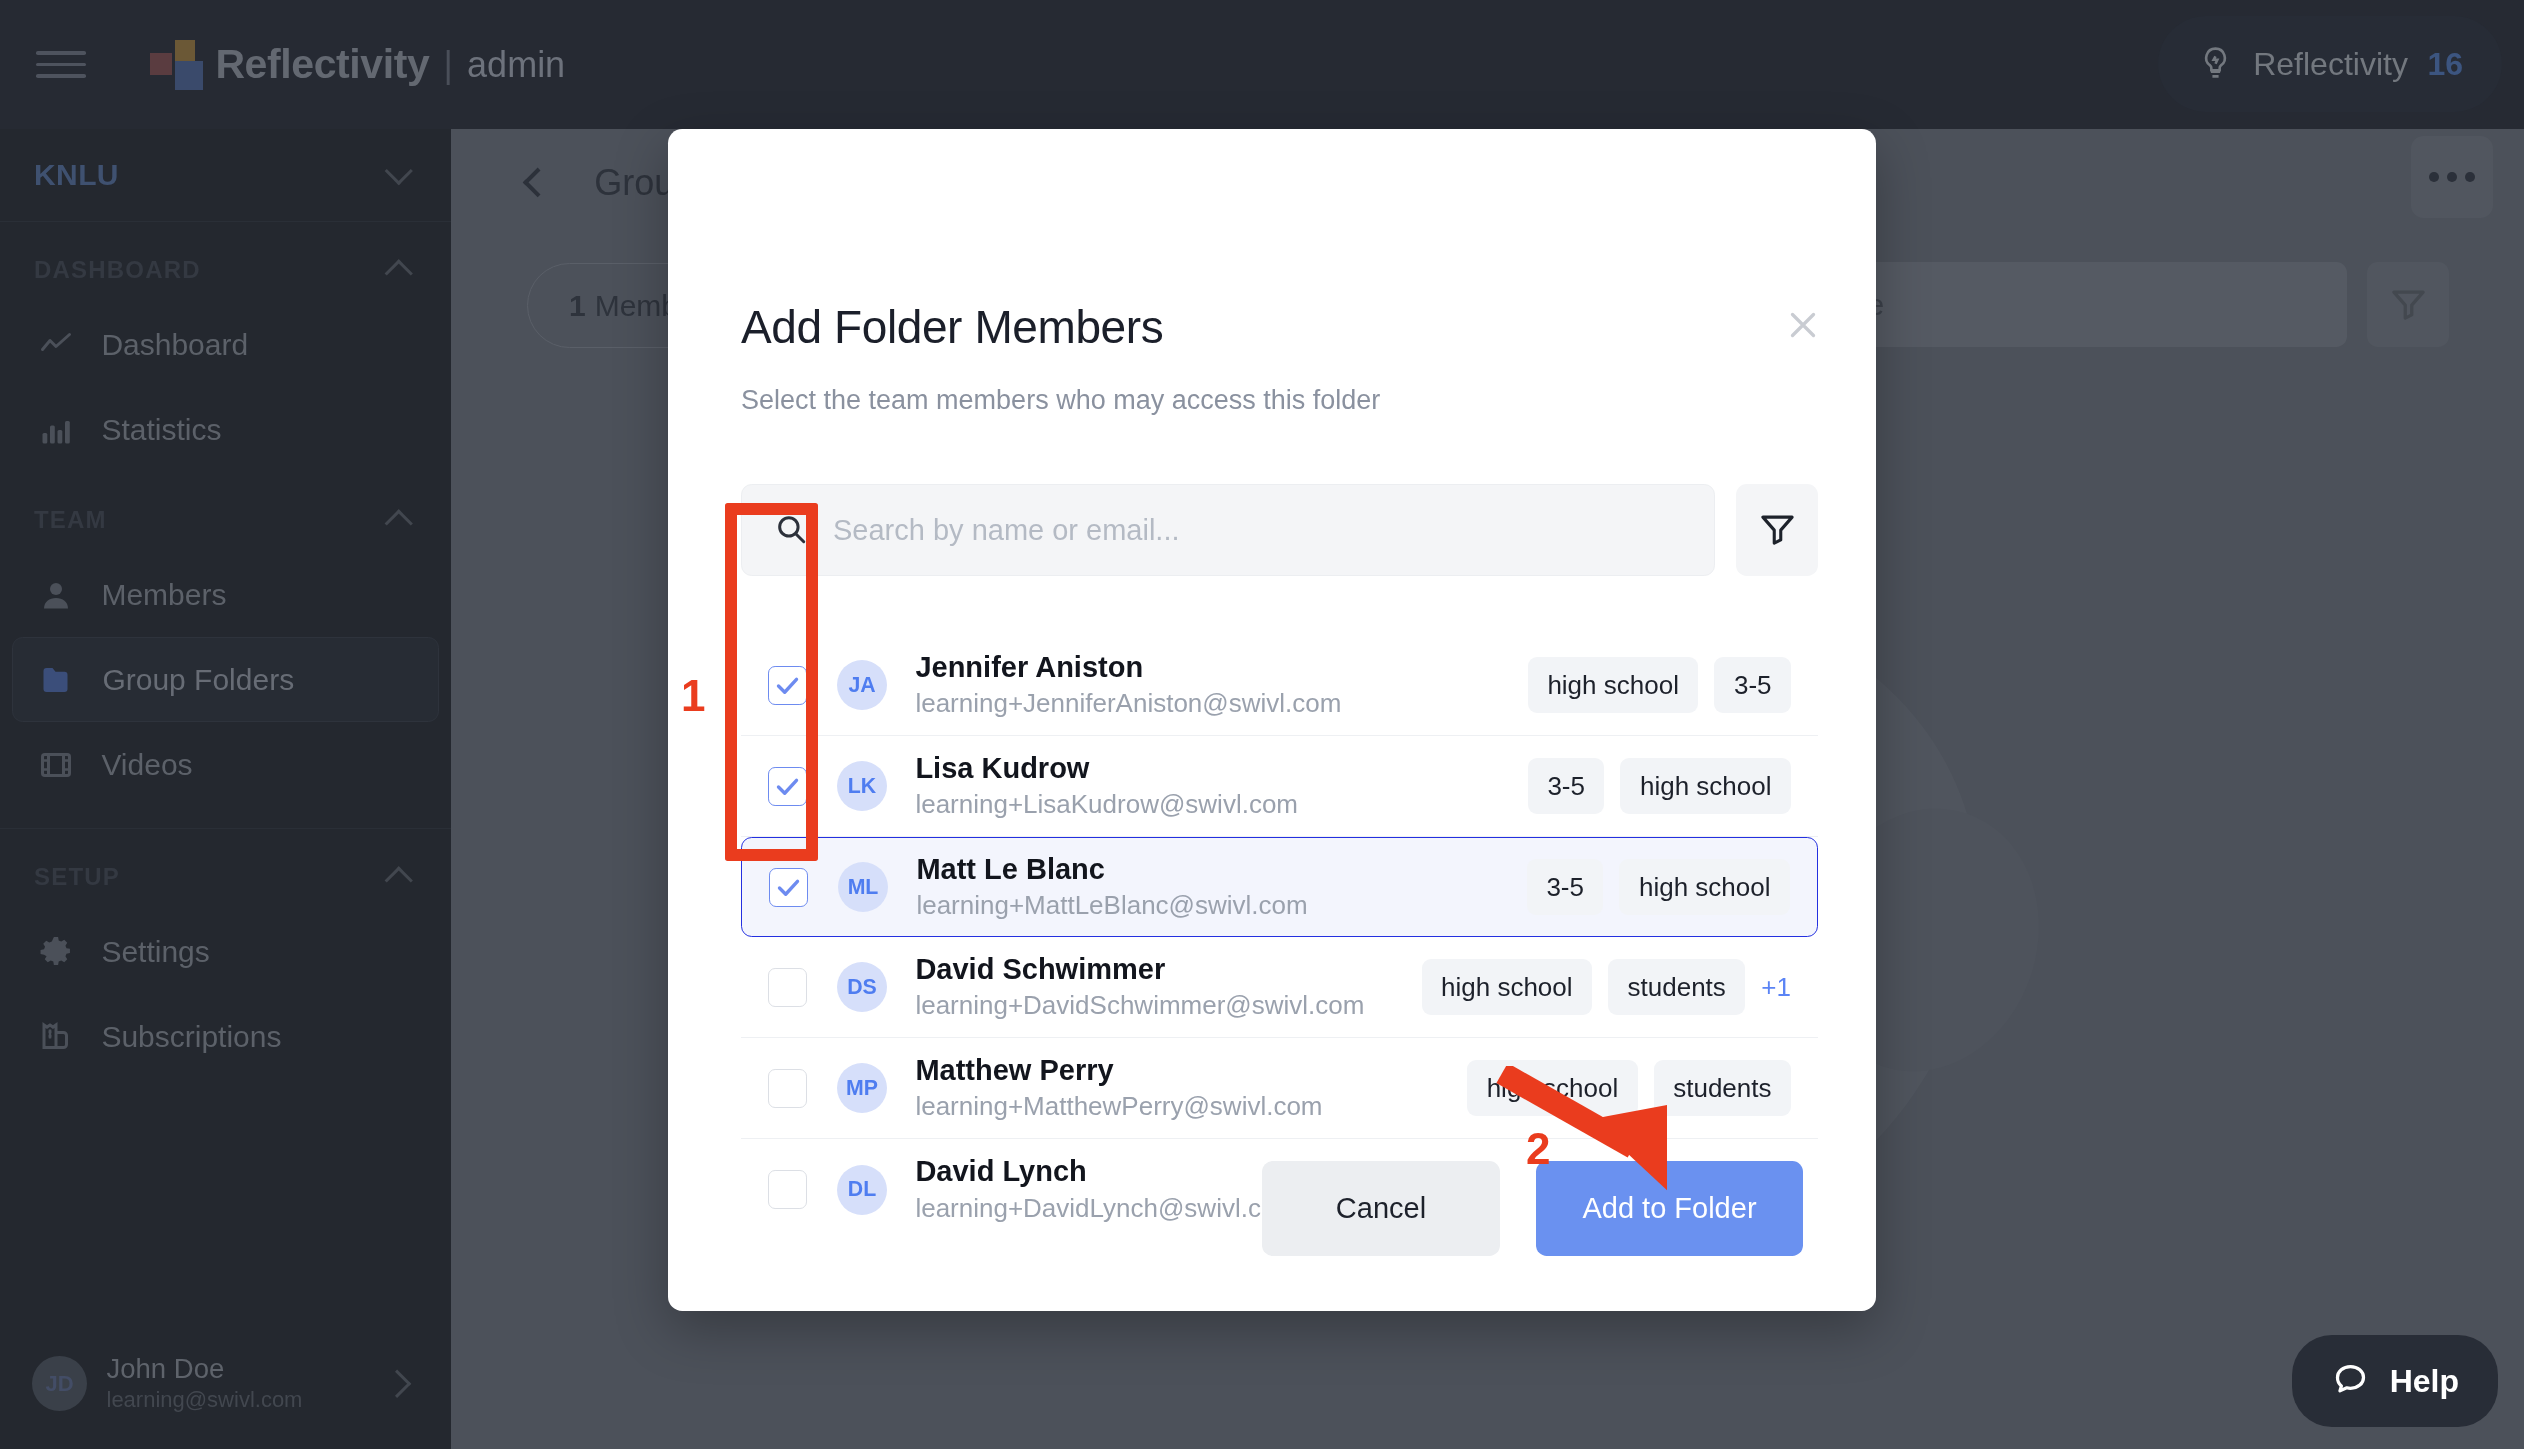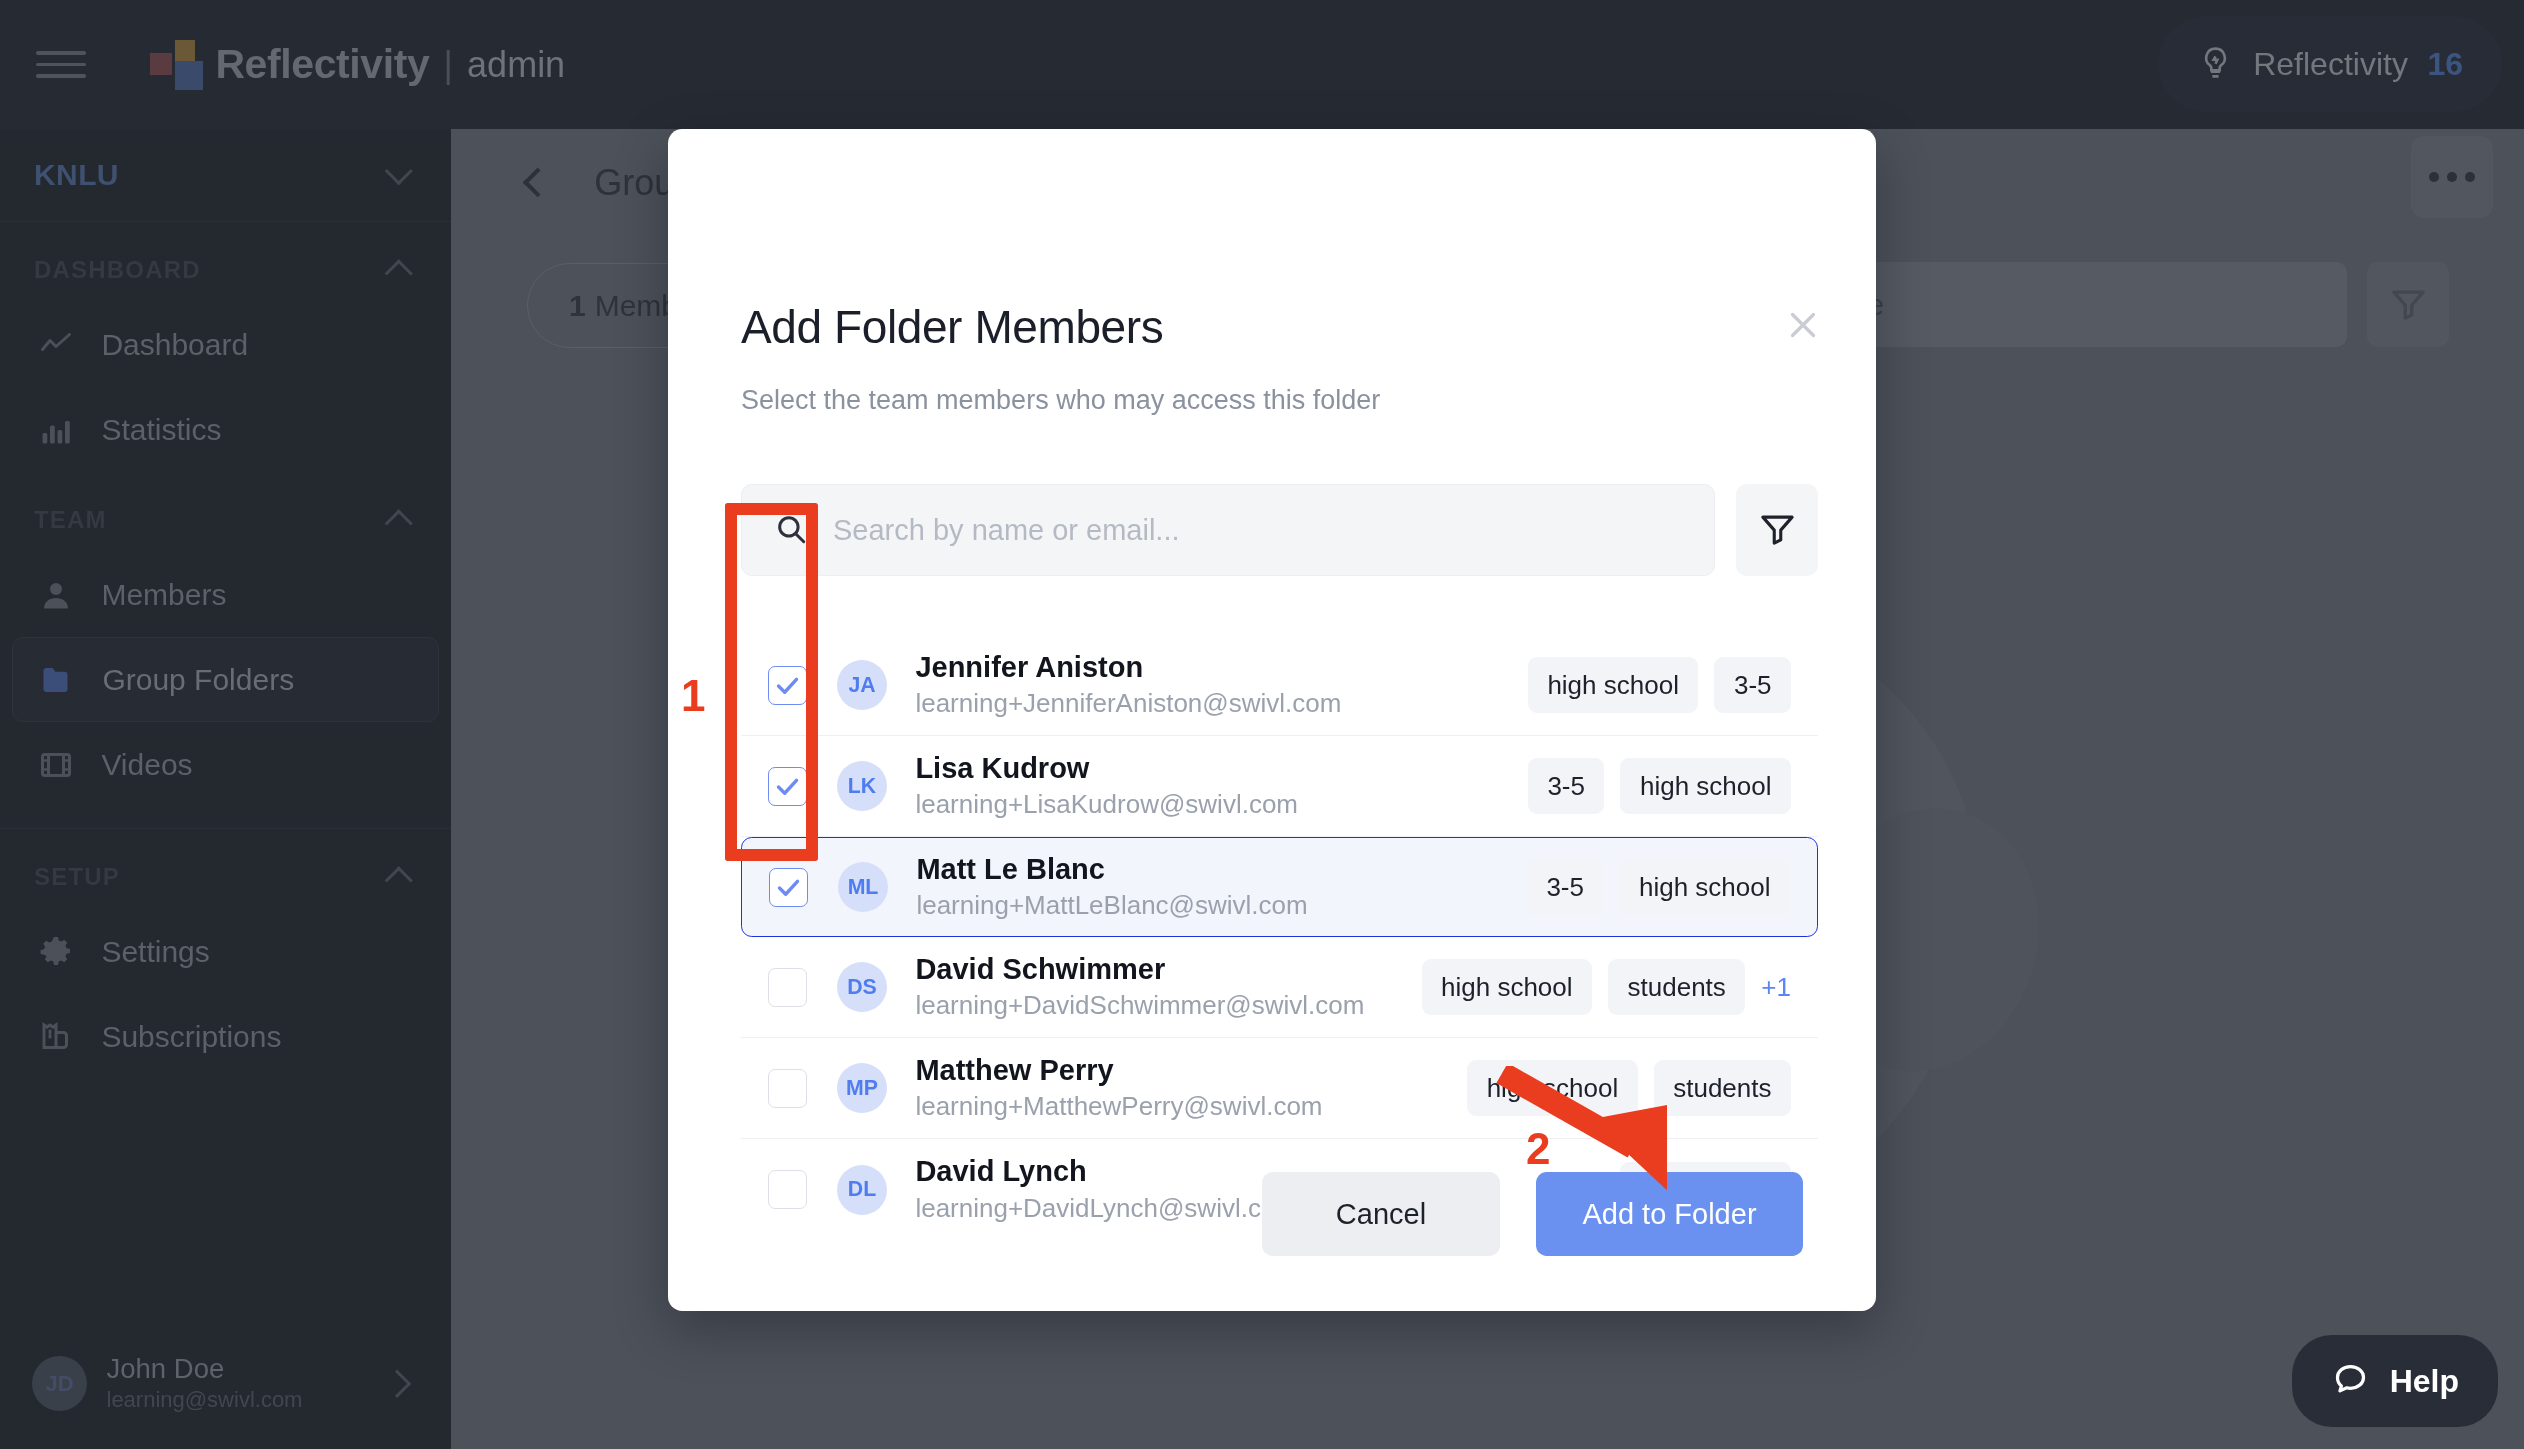--- a/index.html
+++ b/index.html
@@ -184,21 +184,21 @@
     background: #f2f4f7; border-radius: 9px; padding: 12.4px 19.5px;
     font-size: 26px; color: #1d212b; white-space: nowrap;
   }
   .more-tag { font-size: 26px; color: #5b84f5; }
 
   .mfooter {
     position: absolute; left: 0; right: 0; bottom: 55px;
     display: flex; justify-content: flex-end; padding-right: 73px; gap: 36px;
   }
   .btn {
-    height: 84px; border-radius: 10.7px; font-size: 29px; border: none; cursor: pointer;
+    height: 95px; border-radius: 10.7px; font-size: 29px; border: none; cursor: pointer;
     display: flex; align-items: center; justify-content: center; font-family: inherit;
   }
   .btn-cancel  { width: 238px; background: #eceef1; color: #1d212b; }
   .btn-primary { width: 267px; background: #6a91f0; color: #ffffff; }
 
   
   #anno { position: absolute; left: 0; top: 0; width: 2525px; height: 1450px; pointer-events: none; }
   .anno-box {
     position: absolute; border: 12.4px solid #ea3c1e; border-radius: 2.7px;
   }

